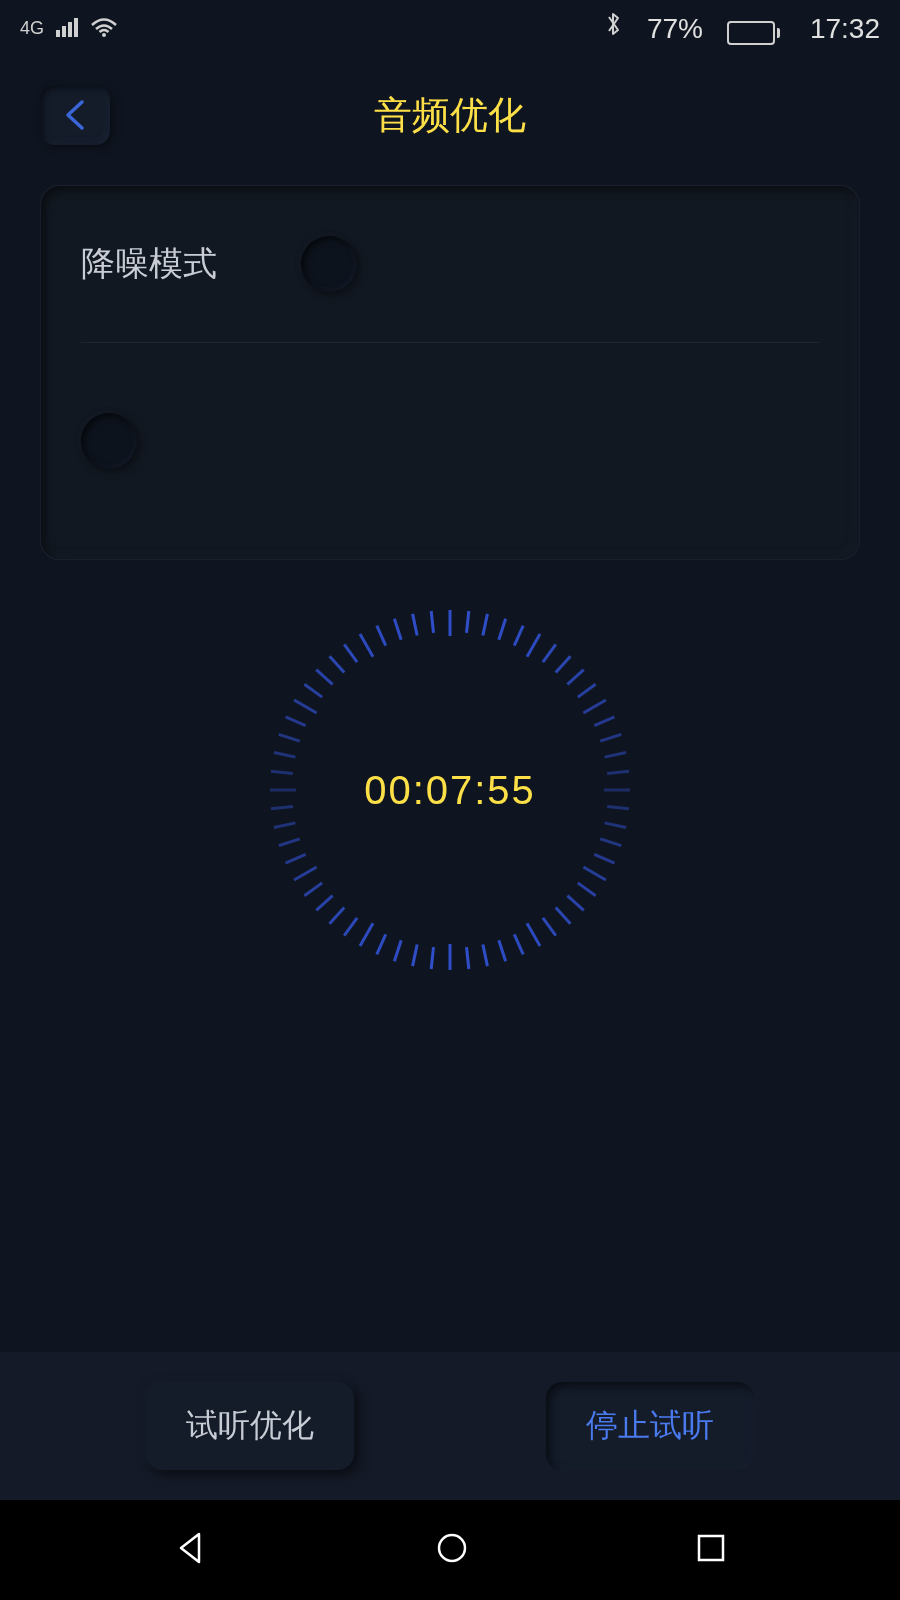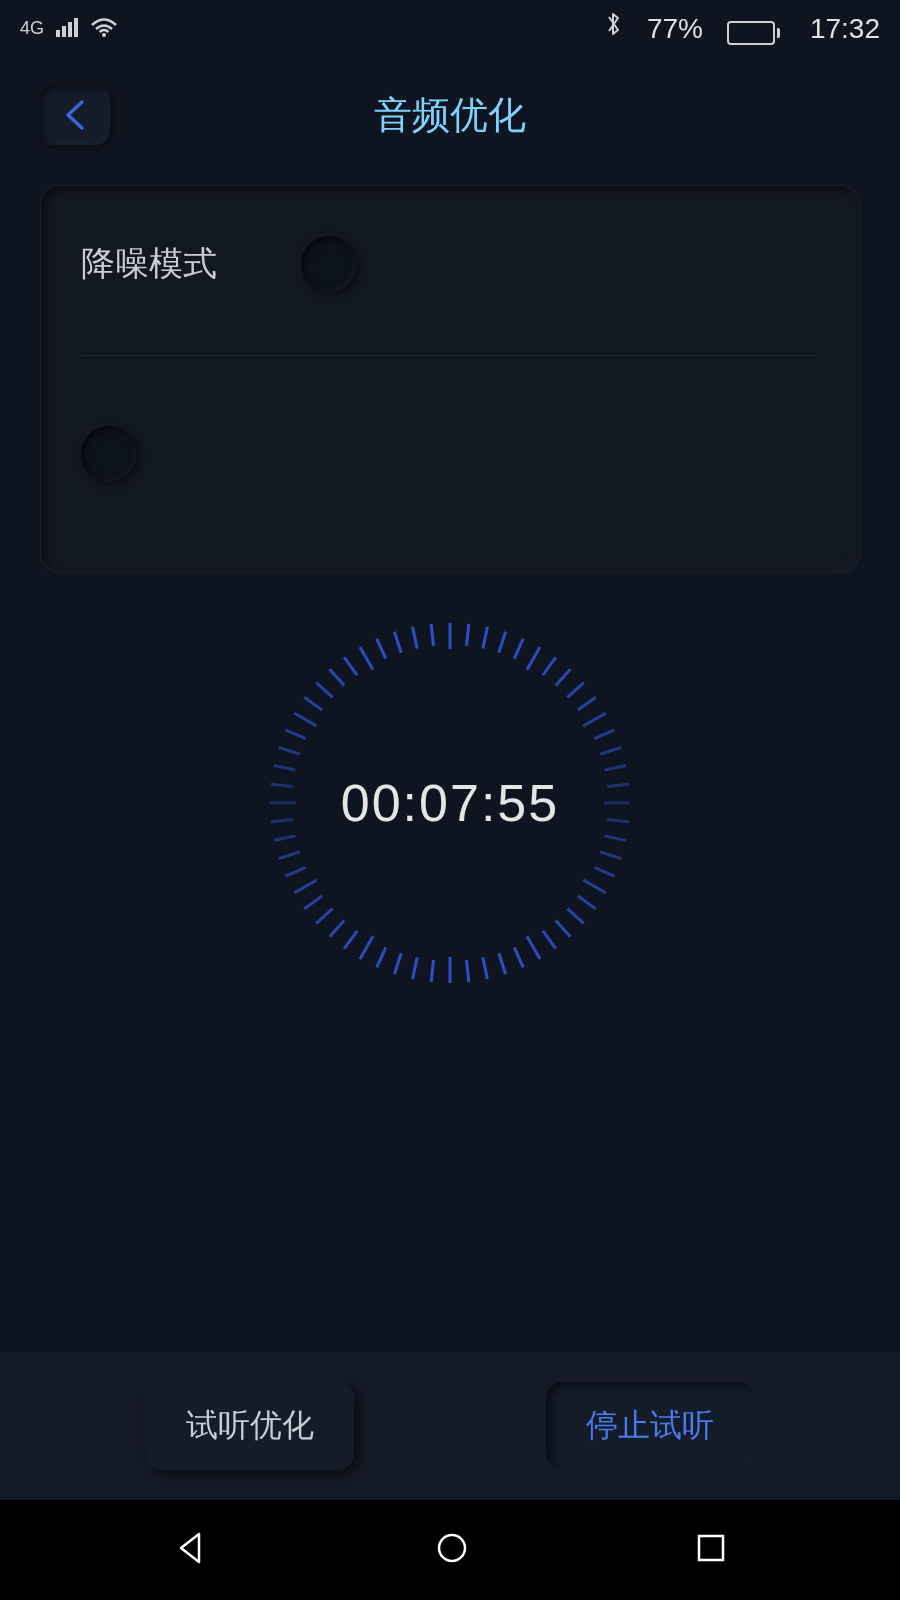--- a/index.html
+++ b/index.html
@@ -112,38 +112,38 @@
       border-radius: 14px;
       display: flex;
       align-items: center;
       justify-content: center;
       box-shadow: inset 3px 3px 6px rgba(0,0,0,0.5), inset -3px -3px 6px rgba(40,50,70,0.3), 3px 3px 8px rgba(0,0,0,0.4);
     }
 
     .page-title {
       flex: 1;
       text-align: center;
-      color: #7dd3fc;
+      color: #fde047;
       font-size: 38px;
       font-weight: 500;
       margin-left: -70px;
     }
 
     
     .settings-panel {
       margin: 0 40px;
       background: #121821;
       border-radius: 20px;
       padding: 50px 40px 60px;
       box-shadow: inset 4px 4px 10px rgba(0,0,0,0.45), inset -4px -4px 10px rgba(40,50,70,0.15), 0 0 1px rgba(60,70,90,0.3);
       border: 1px solid rgba(50,60,80,0.2);
     }
 
     .noise-section {
-      padding-bottom: 63px;
+      padding-bottom: 50px;
       border-bottom: 1px solid rgba(60,70,90,0.3);
     }
 
     .radio-row {
       display: flex;
       align-items: center;
       gap: 40px;
     }
 
     .setting-label {
@@ -262,22 +262,22 @@
       left: 50%;
       top: 50%;
       width: 3px;
       height: 22px;
       background: #3355dd;
       transform-origin: center 180px;
       opacity: 0.85;
     }
 
     .timer-text {
-      color: #e5e5e5;
-      font-size: 52px;
+      color: #fde047;
+      font-size: 40px;
       font-weight: 400;
       letter-spacing: 2px;
     }
 
     
     .bottom-toolbar {
       position: absolute;
       bottom: 100px;
       left: 0;
       right: 0;

